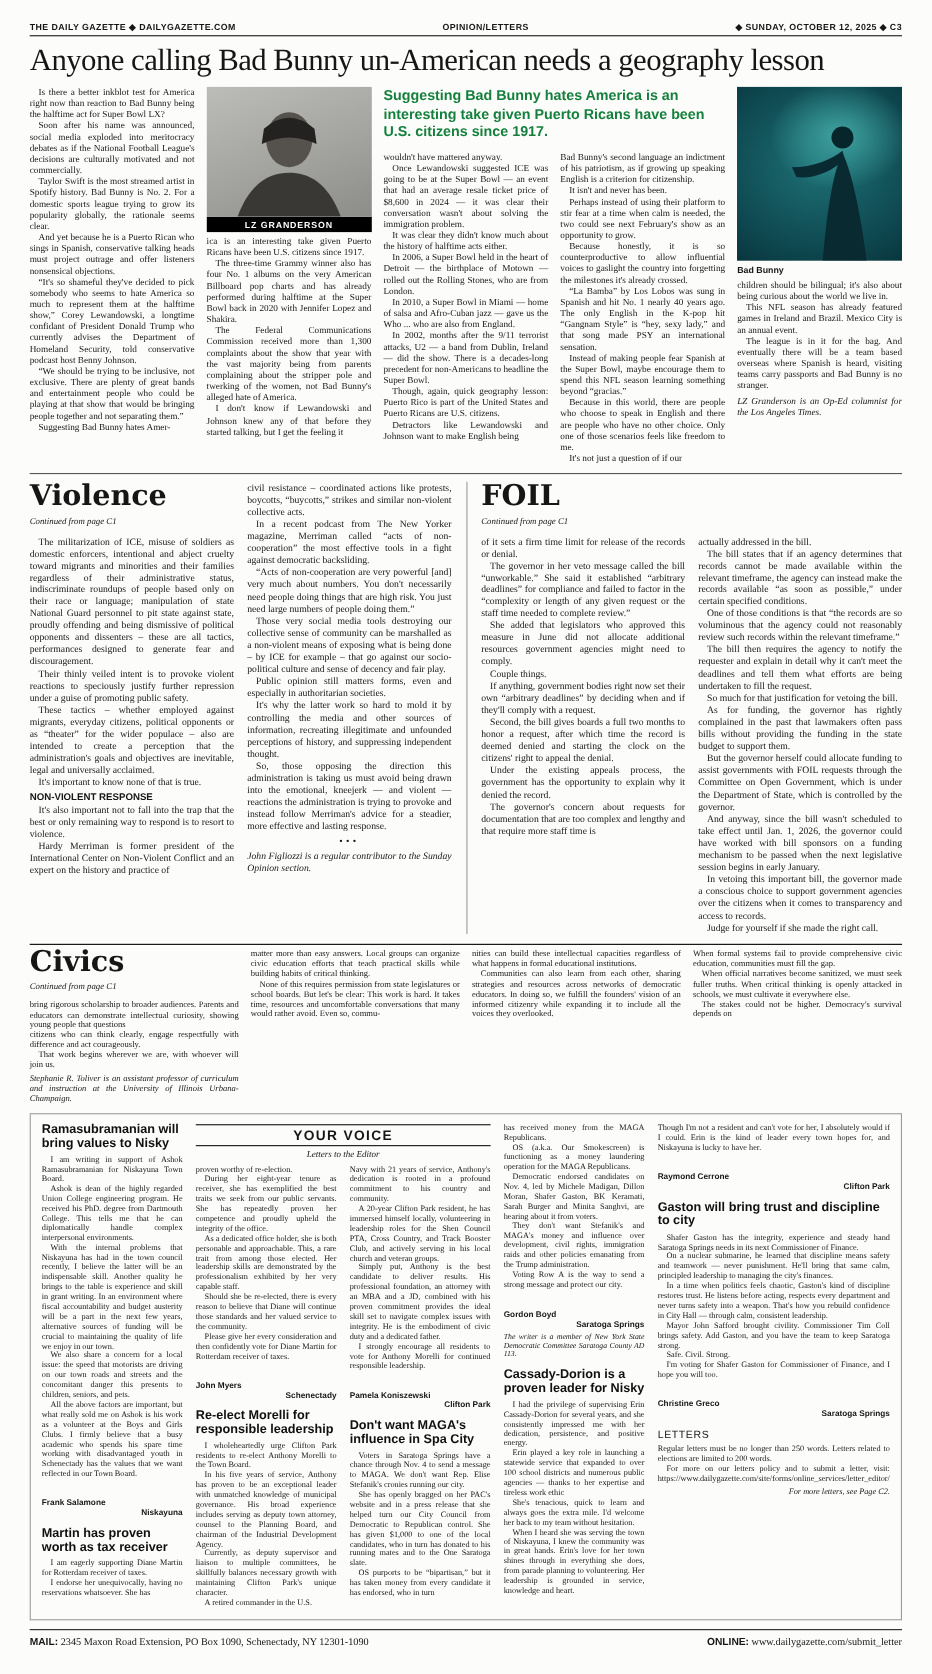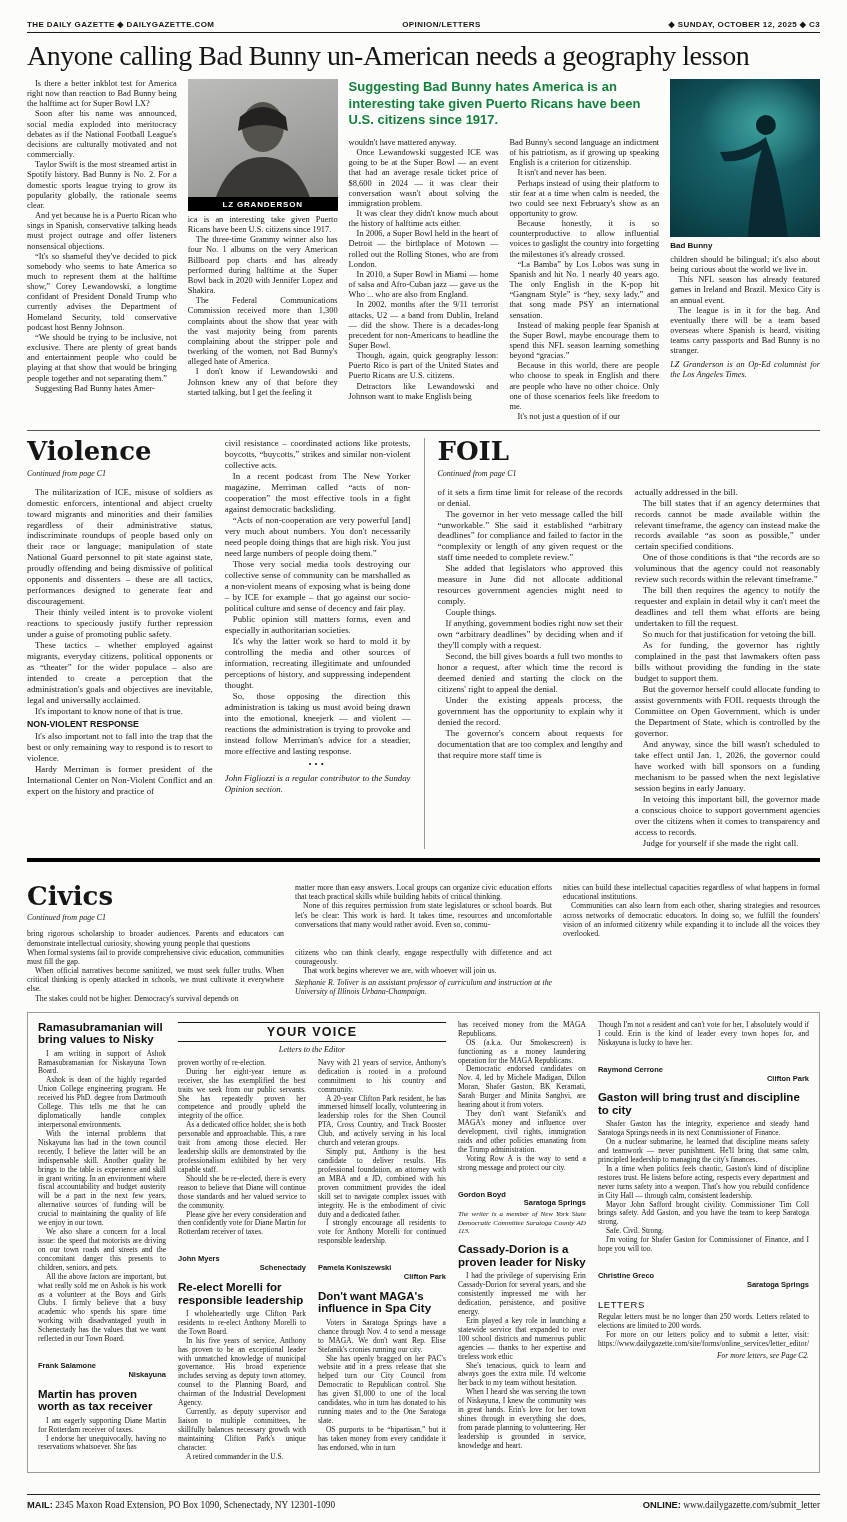--- a/index.html
+++ b/index.html
@@ -38,41 +38,41 @@
 
   .midrow { display:flex; margin-top:2px; border-top:1px solid #555; padding-top:7px; padding-bottom:9px; }
   .half { width:50%; }
   .half-l { padding-right:13px; }
   .half-r { padding-left:13px; border-left:1px solid #9a9a9a; }
   .sect-title { font-family:"DejaVu Serif",serif; font-weight:bold; font-size:26px; line-height:1.05; }
   .continued { font-style:italic; font-size:8px; margin:3px 0 9px; }
   .twocol { display:grid; grid-template-columns:1fr 1fr; column-gap:12px; }
   .bt-mid { font-size:8.8px; line-height:1.25; }
 
-  .civics-row { border-top:4px solid #000000; padding-top:21px; display:grid; grid-template-columns:repeat(3,1fr); column-gap:11px; padding-bottom:9px; }
+  .civics-row { border-top:1px solid #000000; padding-top:3px; display:grid; grid-template-columns:repeat(4,1fr); column-gap:11px; padding-bottom:9px; }
   .bt-civ { font-size:7.8px; line-height:1.18; }
   .civics-row .continued { margin-bottom:7px; }
 
   .letters-box { border:1px solid #9b9b98; padding:8px 10px 10px; display:grid; grid-template-columns:repeat(5,1fr); grid-template-rows:auto 1fr; column-gap:12px; row-gap:5px; }
   .bt-let { font-size:7.5px; line-height:1.19; }
   .lh { font-family:"Liberation Sans",sans-serif; font-weight:bold; font-size:11.5px; line-height:1.08; margin:8px 0 4px; color:#101010; text-align:left; }
   [data-bind-blocks] > .lh:first-child { margin-top:0; }
   .lcol1 { grid-column:1; grid-row:1/3; }
   .lcol2 { grid-column:2; grid-row:2; }
   .lcol3 { grid-column:3; grid-row:2; }
   .lcol4 { grid-column:4; grid-row:1/3; }
   .lcol5 { grid-column:5; grid-row:1/3; }
   .yv-head { grid-column:2/4; grid-row:1; text-align:center; padding-top:1px; }
   .yv-title { font-family:"Liberation Sans",sans-serif; font-weight:bold; font-size:12.5px; letter-spacing:1.2px; border-top:1px solid #111; border-bottom:1px solid #111; padding:2px 0; }
   .yv-sub { font-style:italic; font-size:8.2px; margin-top:3px; }
 
   .policy { margin-top:9px; }
   .policy-title { font-family:"Liberation Sans",sans-serif; font-weight:normal; font-size:9.5px; letter-spacing:.6px; margin-bottom:3px; }
 
-  .footer { position:absolute; left:27px; right:27px; bottom:12px; border-top:1.5px solid #222; padding-top:5px; display:flex; justify-content:space-between; font-size:9.3px; }
+  .footer { position:absolute; left:27px; right:27px; bottom:24px; border-top:1.5px solid #222; padding-top:5px; display:flex; justify-content:space-between; font-size:9.3px; }
   .flabel { font-family:"Liberation Sans",sans-serif; font-weight:bold; }
 </style>
 </head>
 <body>
 
 <div class="page">
 
   <div class="masthead">
     <span data-bind="masthead.left">THE DAILY GAZETTE ◆ DAILYGAZETTE.COM</span>
     <span data-bind="masthead.center">OPINION/LETTERS</span>

